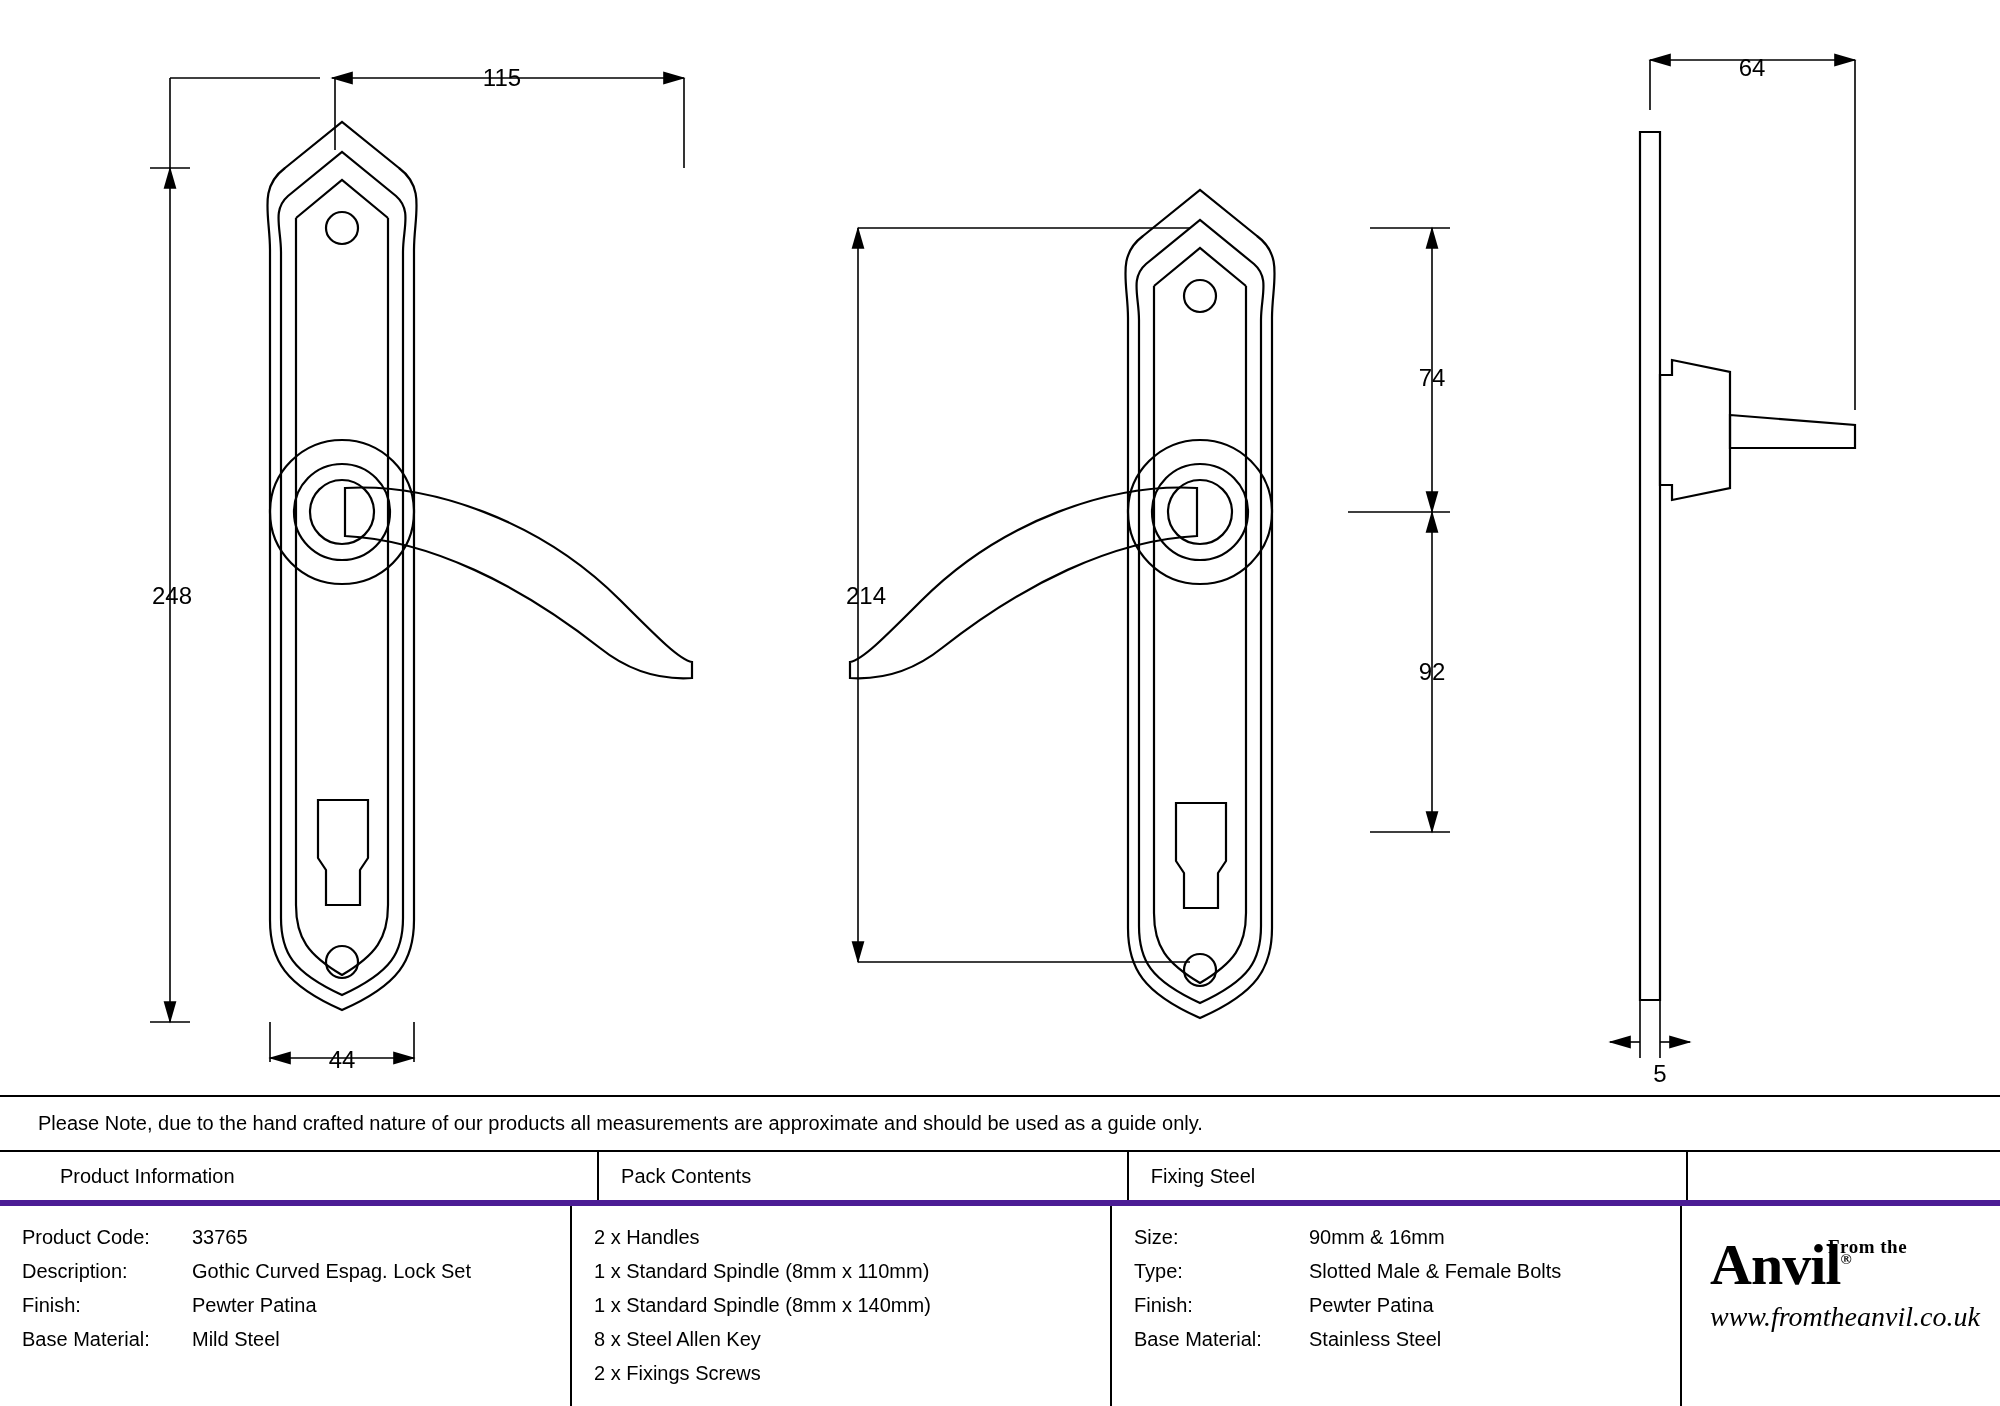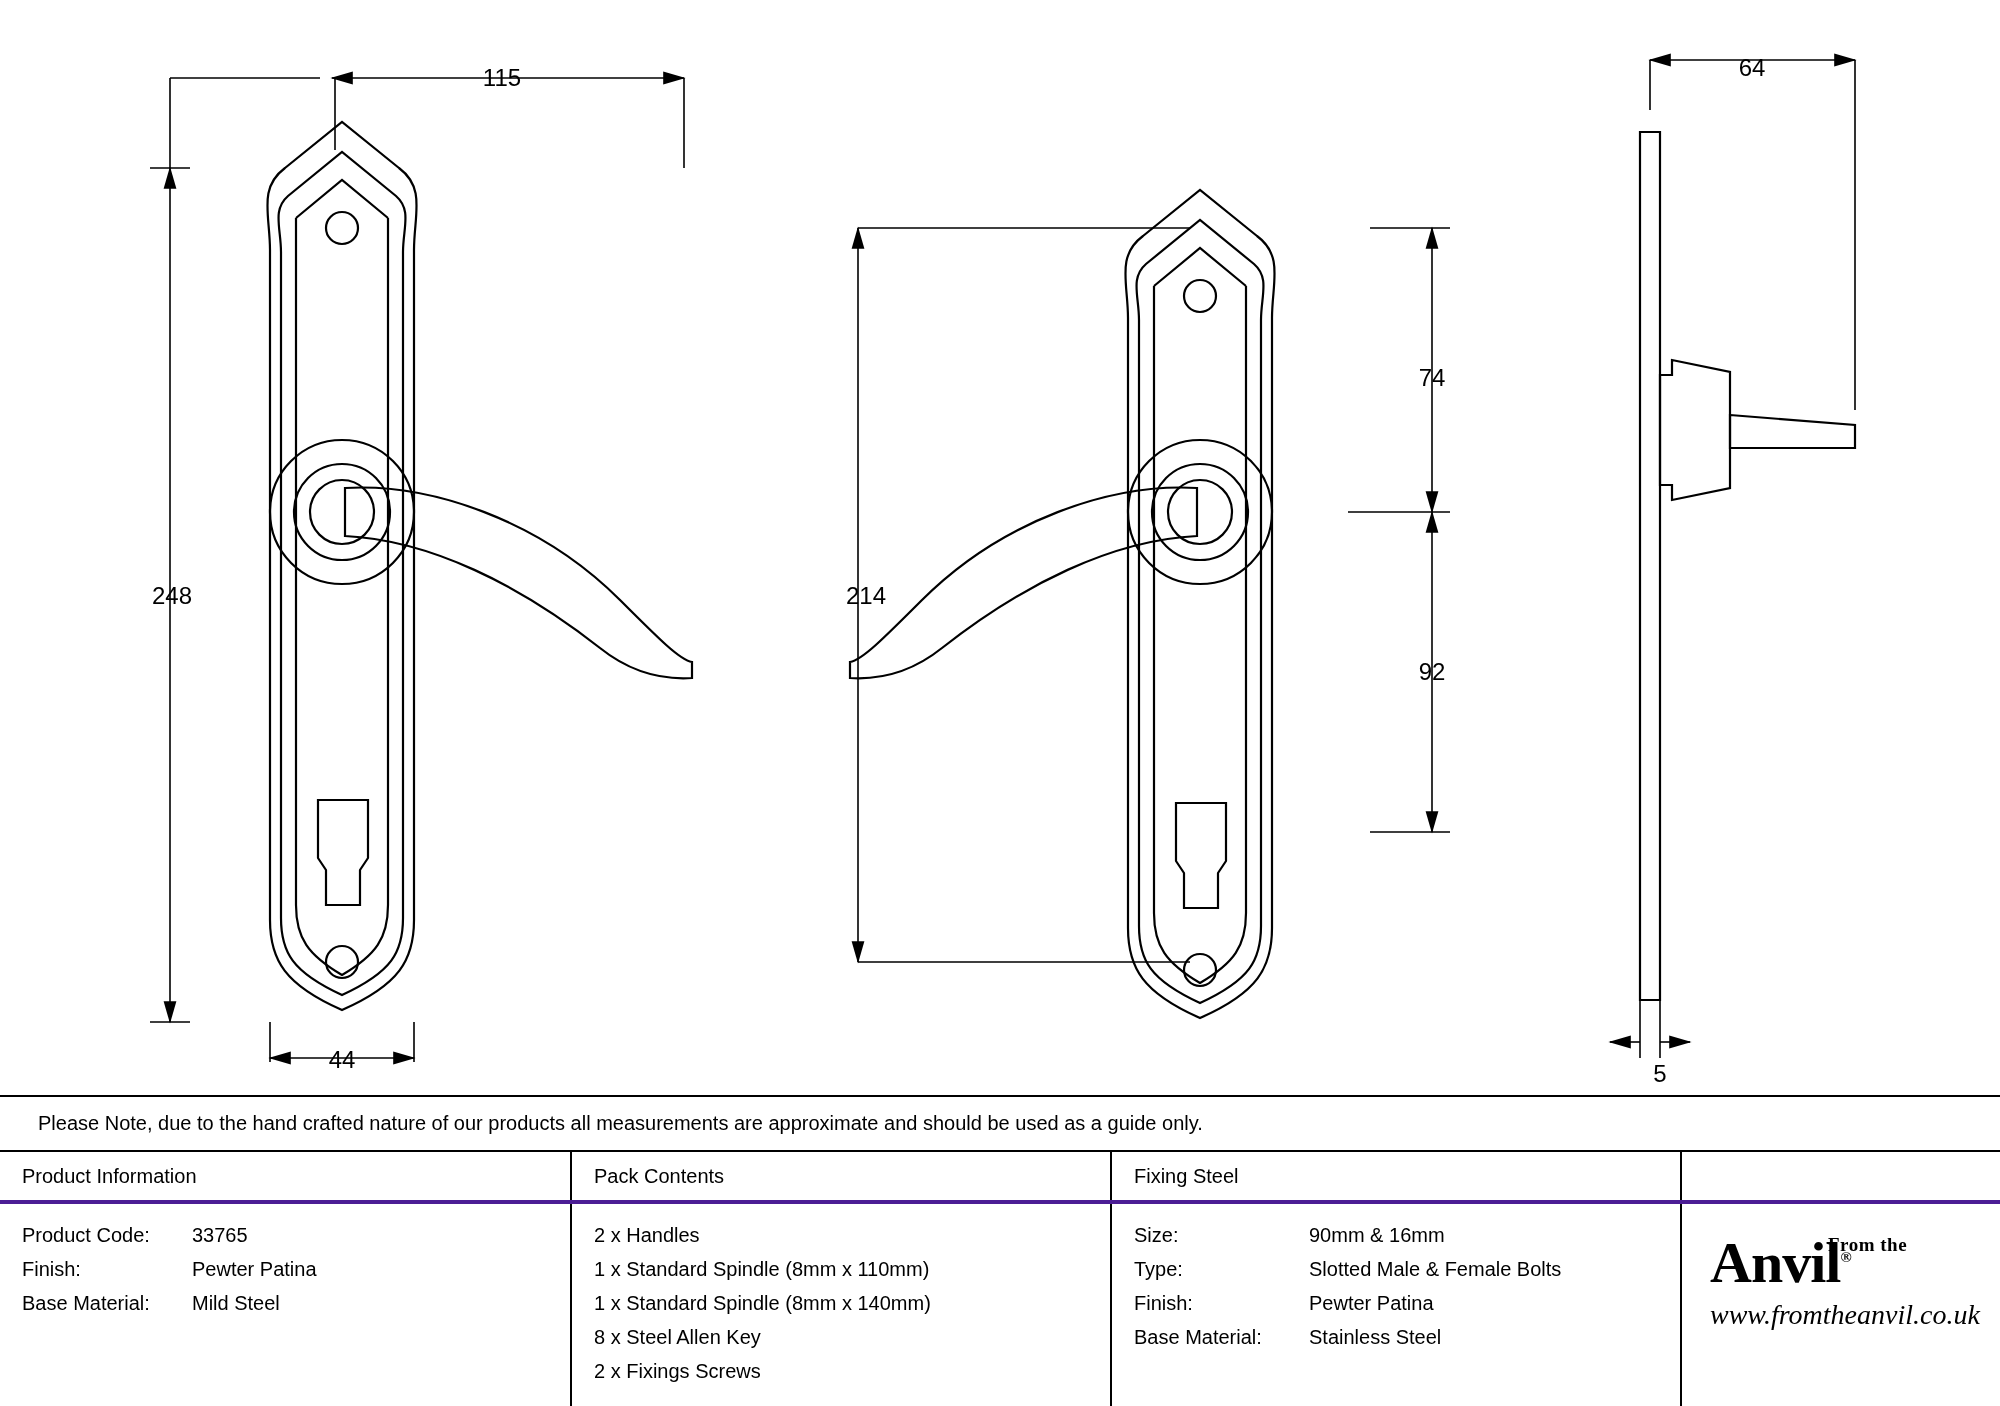--- a/index.html
+++ b/index.html
@@ -8,21 +8,21 @@
 
   
   #drawing{position:absolute;left:0;top:0;width:2000px;height:1095px;border-radius:9px;}
   #drawing svg{display:block;}
 
   
   #info{position:absolute;left:0;top:1095px;width:2000px;height:311px;box-sizing:border-box;
         border-top:2px solid #000;}
   .note-row{box-sizing:border-box;height:55px;display:flex;align-items:center;
             padding-left:38px;border-bottom:2px solid #000;font-size:20px;}
-  .hdr-row{display:flex;height:48px;border-bottom:4px solid #4c1d95;}
+  .hdr-row{display:flex;height:48px;border-bottom:6px solid #4c1d95;padding-left:38px;}
   .hdr-cell{box-sizing:border-box;display:flex;align-items:center;padding-left:22px;
             font-size:20px;border-right:2px solid #000;}
   .body-row{display:flex;height:auto;}
   .body-cell{box-sizing:border-box;padding:14px 0 10px 22px;border-right:2px solid #000;
              font-size:20px;line-height:34px;height:206px;}
   .c1{width:572px;} .c2{width:540px;} .c3{width:570px;} .c4{width:318px;border-right:none;}
 
   .kv{display:flex;}
   .kv .k{width:170px;flex:none;}
   .kv .v{flex:1;}
@@ -193,20 +193,24 @@
     </div>
 
     <div class="body-row">
 
       <div class="body-cell c1">
         <div class="kv">
           <span class="k">Product Code:</span>
           <span class="v">33765</span>
         </div>
         <div class="kv">
+          <span class="k">Description:</span>
+          <span class="v">Gothic Curved Espag. Lock Set</span>
+        </div>
+        <div class="kv">
           <span class="k">Finish:</span>
           <span class="v">Pewter Patina</span>
         </div>
         <div class="kv">
           <span class="k">Base Material:</span>
           <span class="v">Mild Steel</span>
         </div>
       </div>
 
       <div class="body-cell c2">

